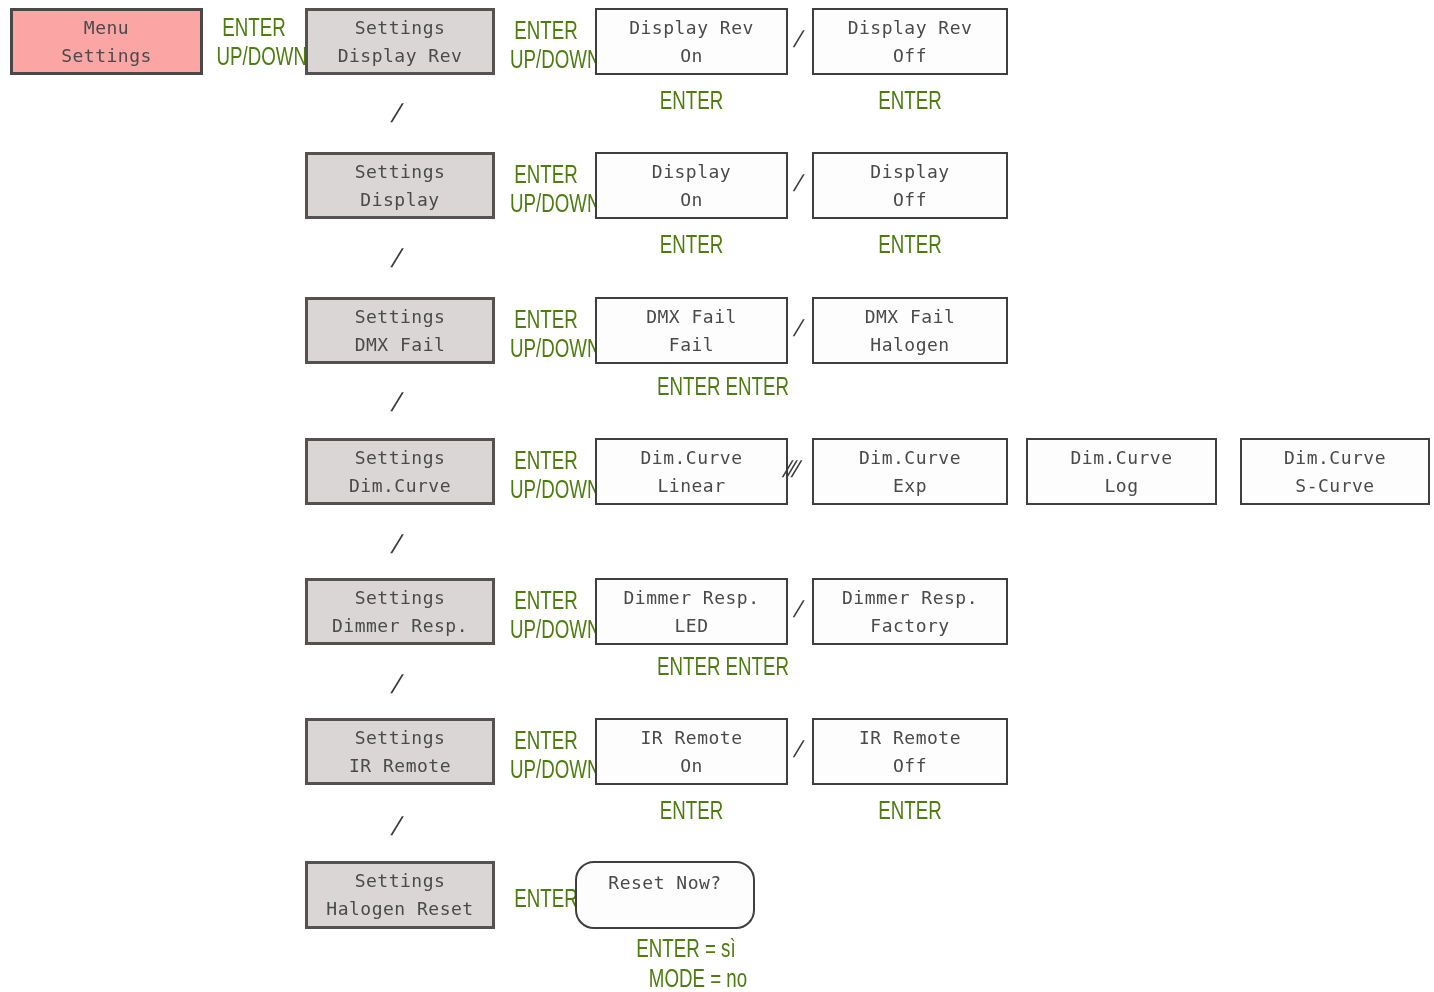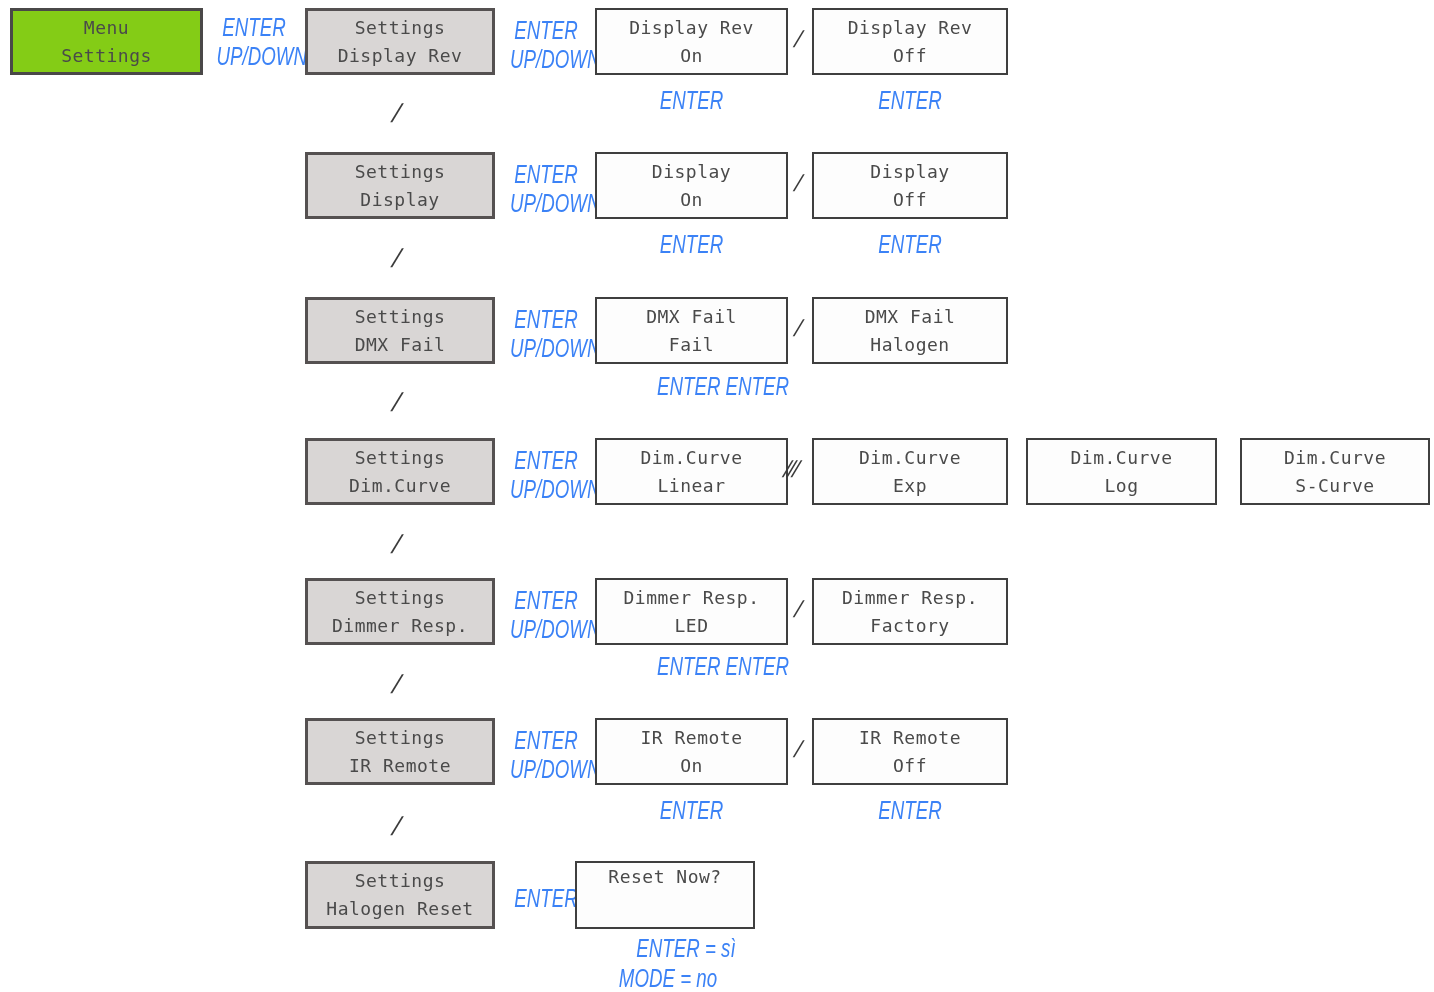--- a/index.html
+++ b/index.html
@@ -12,33 +12,33 @@
   }
   
   .box{
     position:absolute;
     box-sizing:border-box;
     width:193px;height:67px;
     display:flex;flex-direction:column;
     align-items:center;justify-content:center;
     gap:6px;
   }
-  .box.menu{background:#84cc16;border:3px solid #4a4848;}
+  .box.menu{background:#fca5a5;border:3px solid #4a4848;}
   .box.settings{background:#d9d6d5;border:3px solid #555151;}
   .box.option{background:#fdfdfd;border:2px solid #3f3f3f;}
-  .box.confirm{justify-content:flex-start;padding-top:3px;}
+  .box.confirm{justify-content:flex-start;padding-top:9px;border-radius:19px;}
   .lcd{
     font-family:"DejaVu Sans Mono",monospace;
     font-size:18px;letter-spacing:0.5px;
     color:#4a4a4a;white-space:pre;line-height:22px;
   }
   
   .lbl{
     position:absolute;text-align:center;
-    color:#3b82f6;font-size:26px;line-height:29px;font-style:italic;
+    color:#4d7c0f;font-size:26px;line-height:29px;
   }
   .lbl .c{
     display:block;transform:scaleX(0.72);
     white-space:nowrap;text-align:center;
   }
   
   .slash{
     position:absolute;color:#3a3a3a;
     font-style:italic;font-size:23px;
     font-family:"Liberation Sans",sans-serif;
@@ -213,17 +213,17 @@
   <div class="lbl" style="left:496px;top:884px;width:100px;">
     <span class="c">ENTER</span>
   </div>
   <div class="box option confirm" style="left:575px;top:861px;width:180px;height:68px;">
     <div class="lcd">Reset Now?</div>
     <div class="lcd"></div>
   </div>
   <div class="lbl" style="left:586px;top:934px;width:200px;">
     <span class="c">ENTER = sì</span>
   </div>
-  <div class="lbl" style="left:568px;top:964px;width:200px;">
+  <div class="lbl" style="left:598px;top:964px;width:200px;">
     <span class="c">MODE = no</span>
   </div>
 
 </div>
 
 </body></html>

